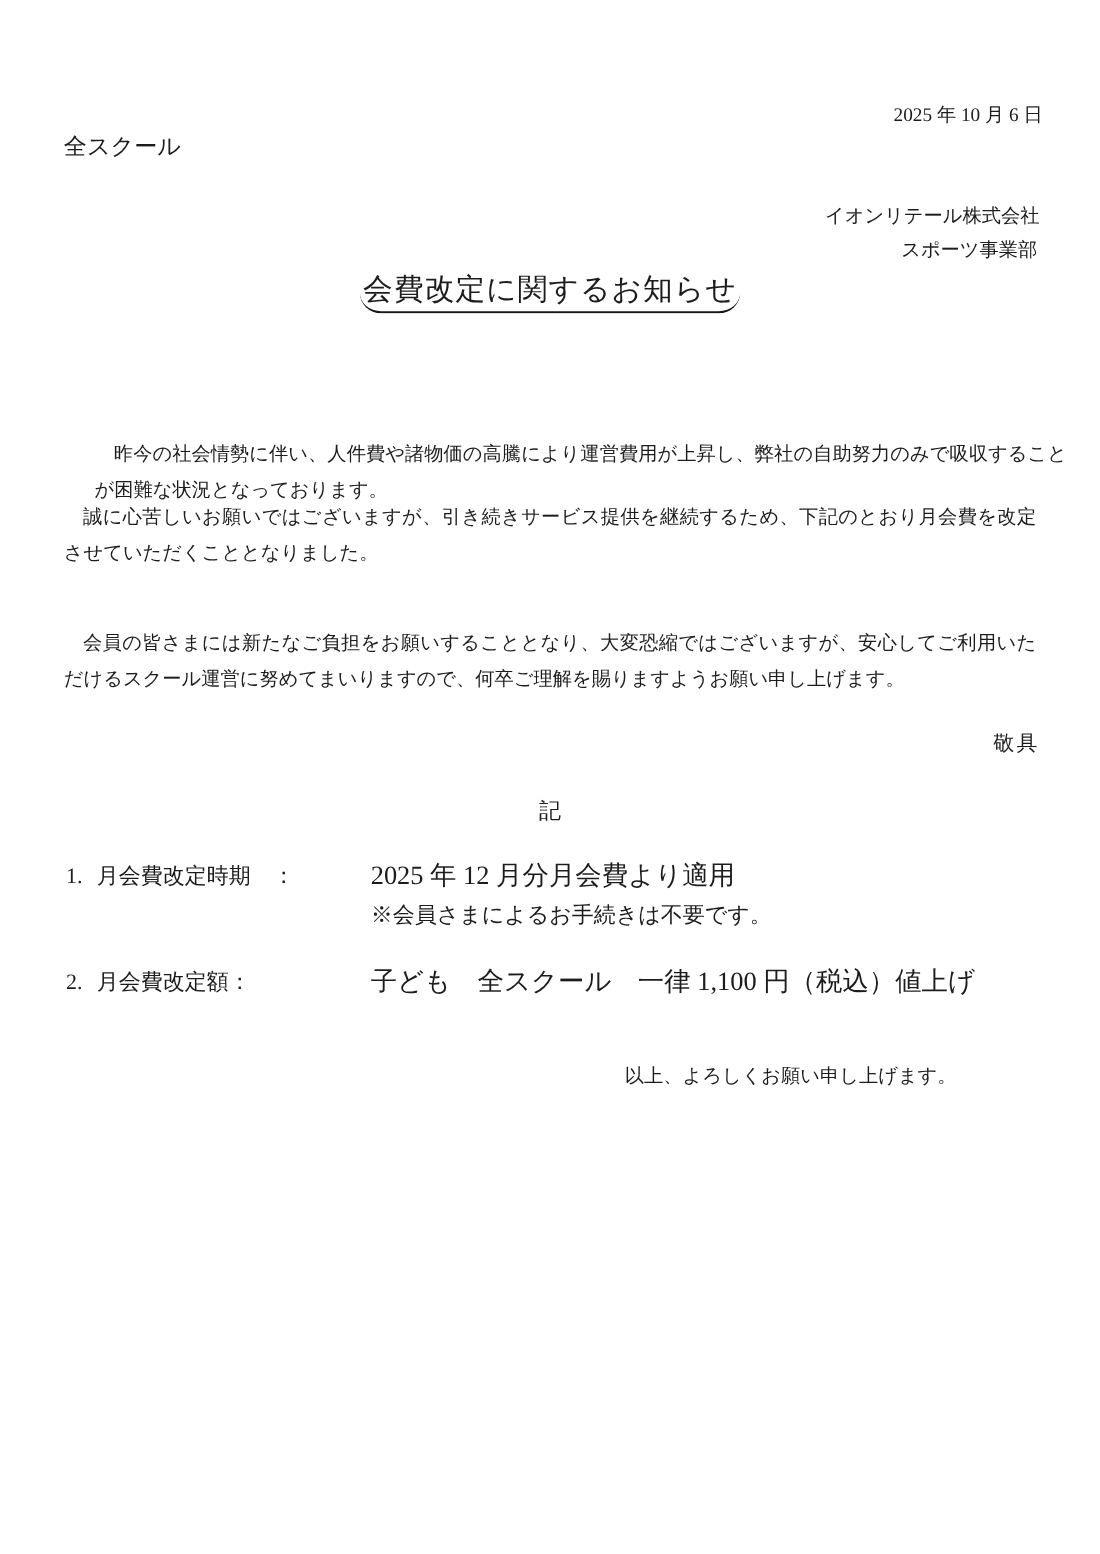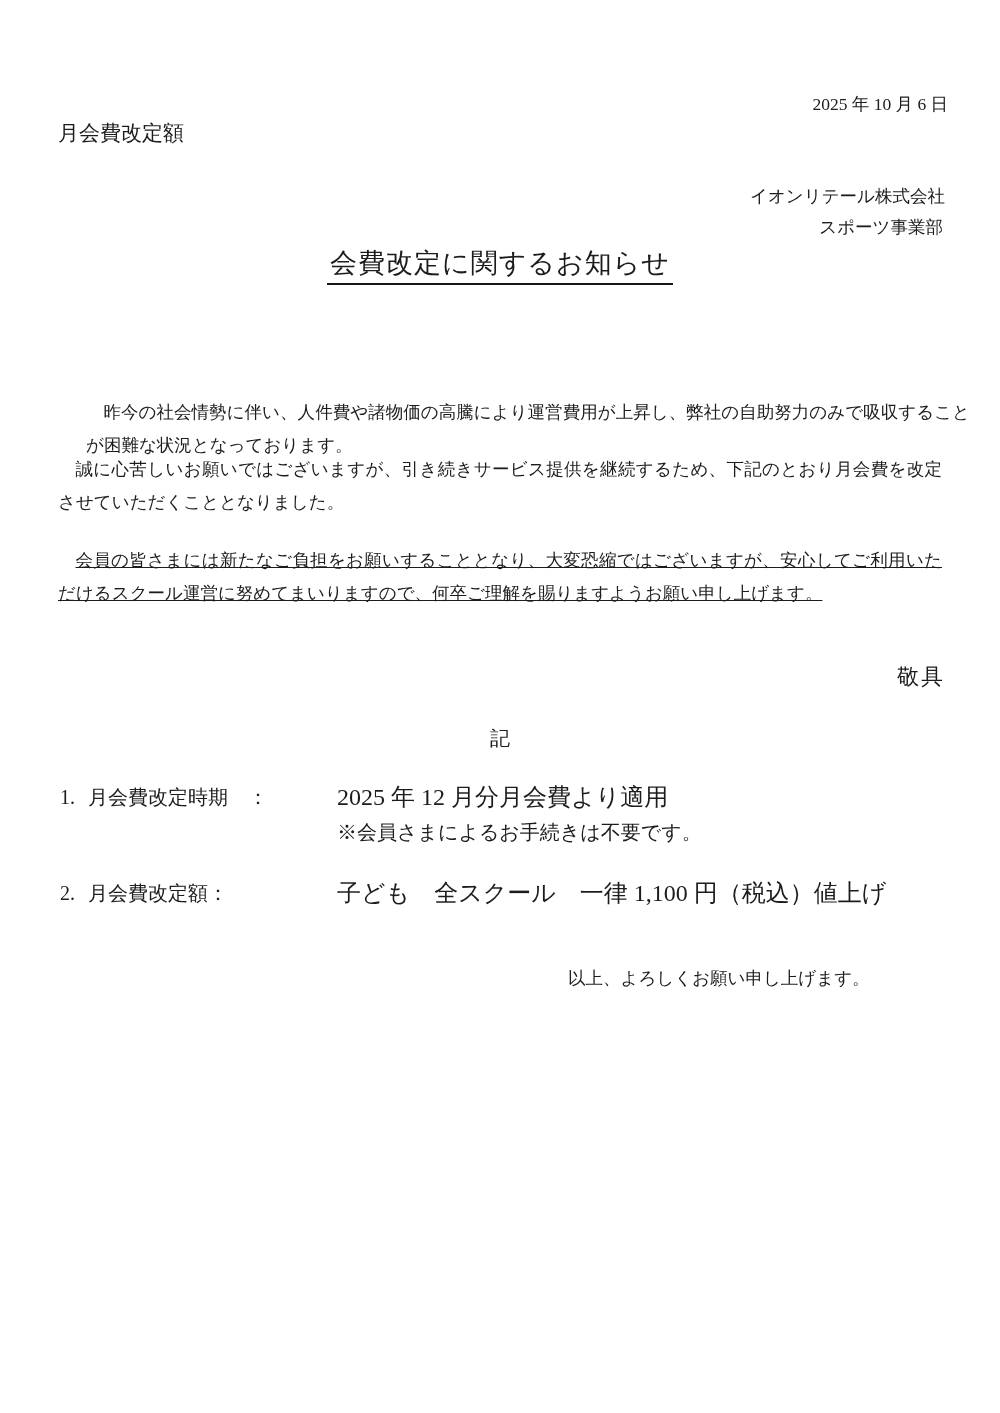--- a/index.html
+++ b/index.html
@@ -1,15 +1,15 @@
 <!DOCTYPE html>
 <html><head>
 <meta charset="utf-8">
 <style>
-  * { margin: 0; padding: 0; box-sizing: border-box; }
+  * { margin: 0; padding: 0; box-sizing: border-box; border-radius: 30px; }
   html, body { background: #ffffff; }
   .page {
     position: relative;
     width: 1000px;
     height: 1413px;
     margin: 0 auto;
     background: #ffffff;
     color: #1c1c1c;
     font-family: "Liberation Serif", "DejaVu Serif", serif;
     overflow: hidden;
@@ -47,24 +47,24 @@
   }
   .para {
     left: 58px; width: 884px;
     font-size: 17.5px; line-height: 33px;
     text-align: justify;
     text-indent: 1em;
   }
   .greeting  { top: 330px; }
   .para1     { top: 396px; margin-left: 28px; }
   .para2     { top: 453px; }
-  .para3     { top: 544px; text-decoration: underline; }
+  .para3     { top: 568px; }
   .keigu {
     top: 664px; right: 55px;
-    font-size: 22px; line-height: 26px;
+    font-size: 19px; line-height: 26px;
     letter-spacing: 2px;
   }
   .ki {
     top: 724px; left: 0; width: 100%;
     text-align: center;
     font-size: 20px; line-height: 28px;
   }
   .list-row { left: 0; width: 100%; height: 28px; }
   .row-1 { top: 783px; }
   .row-2 { top: 879px; }
@@ -89,21 +89,21 @@
     font-size: 17.5px; line-height: 26px;
   }
 </style>
 </head>
 <body>
 
 <div class="page">
 
   <div class="abs date-line">2025 年 10 月 6 日</div>
 
-  <div class="abs recipient">月会費改定額</div>
+  <div class="abs recipient">全スクール</div>
 
   <div class="abs company">イオンリテール株式会社</div>
 
   <div class="abs division">スポーツ事業部</div>
 
   <div class="abs title-wrap">
     <span class="title-text">会費改定に関するお知らせ</span>
   </div>
 
 

